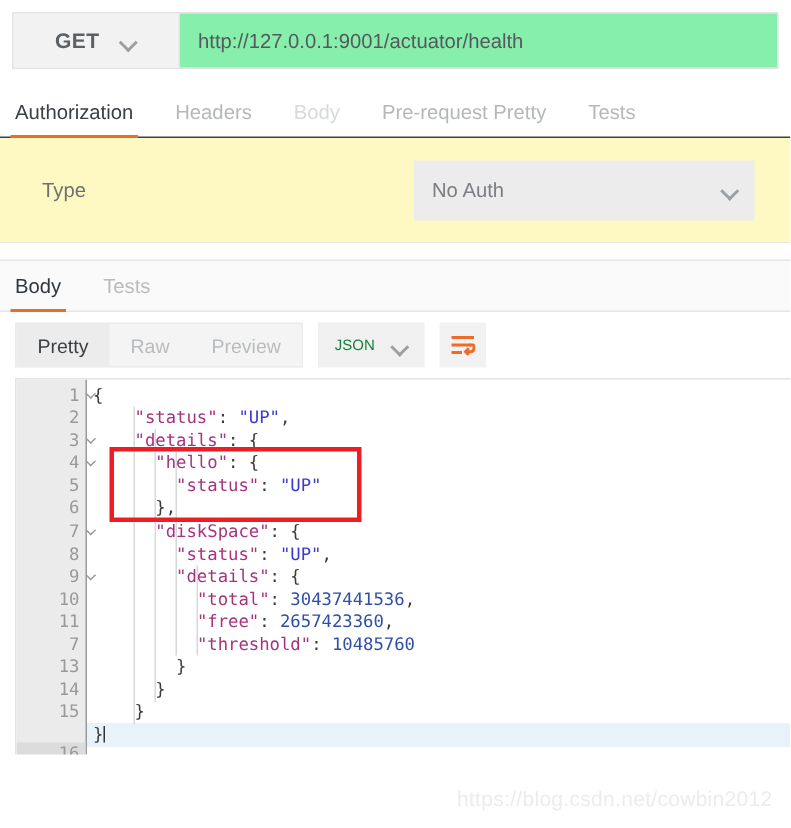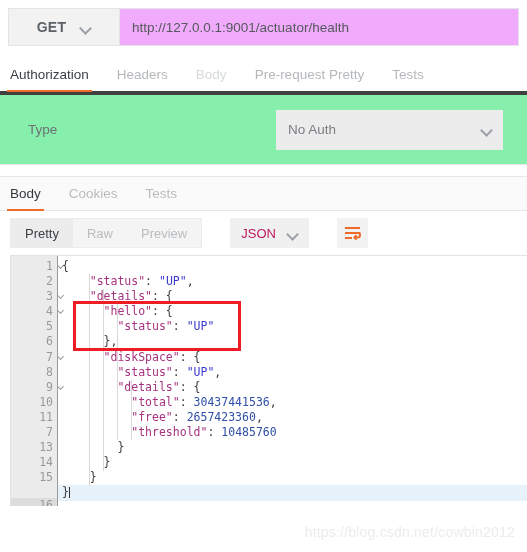--- a/index.html
+++ b/index.html
@@ -56,37 +56,37 @@
     width: 7px; height: 7px;
     border-right: 2px solid #9aa0a6;
     border-bottom: 2px solid #9aa0a6;
     transform: rotate(45deg);
   }
   .url-box {
     flex: 1;
     display: flex;
     align-items: center;
     padding-left: 12px;
-    background: #f0abfc;
+    background: #86efac;
     overflow: hidden;
   }
   .url-text {
     font-size: 13.5px;
     color: #55595d;
     white-space: nowrap;
   }
 
   
   .req-tabs {
     display: flex;
     align-items: flex-end;
     height: 33px;
     margin-top: 12px;
     padding-left: 10px;
-    border-bottom: 4px solid #404040;
+    border-bottom: 1px solid #404040;
     background: #ffffff;
   }
   .rtab {
     position: relative;
     padding: 0 14px 9px 0;
     margin-right: 14px;
     font-size: 13.5px;
     color: #b5b8bb;
     cursor: pointer;
     white-space: nowrap;
@@ -97,21 +97,21 @@
     position: absolute;
     left: -3px; right: 11px; bottom: -1px;
     height: 2px;
     background: #ef6c28;
   }
   .rtab.faint { color: #d7dadc; }
 
   
   .auth-pane {
     height: 69px;
-    background: #86efac;
+    background: #fef9c3;
     display: flex;
     align-items: center;
     position: relative;
   }
   .auth-label {
     position: absolute;
     left: 28px;
     font-size: 13.5px;
     color: #6d7174;
   }
@@ -169,21 +169,21 @@
   }
   .hdr-count { color: #4d96d6; }
 
   
   .body-toolbar {
     display: flex;
     align-items: center;
     height: 44px;
     padding-left: 10px;
     background: #ffffff;
-    gap: 28px;
+    gap: 10px;
   }
   .seg {
     display: flex;
     align-items: stretch;
     height: 30px;
     background: #f4f4f4;
     border: 1px solid #ececec;
     box-sizing: border-box;
   }
   .seg-item {
@@ -201,22 +201,22 @@
   .fmt-select {
     display: flex;
     align-items: center;
     gap: 11px;
     height: 30px;
     padding: 0 11px;
     background: #f0f0f0;
     cursor: pointer;
   }
   .fmt-select .fmt-val {
-    font-size: 13px;
-    color: #be185d;
+    font-size: 10px;
+    color: #15803d;
   }
   .wrap-btn {
     width: 31px;
     height: 30px;
     background: #f2f2f2;
     display: flex;
     align-items: center;
     justify-content: center;
     cursor: pointer;
   }
@@ -348,21 +348,20 @@
   <div class="auth-select">
     <span class="sel-val">No Auth</span>
     <span class="chev"></span>
   </div>
 </div>
 
 <div class="band"></div>
 
 <div class="resp-tabs" id="response-tabs">
     <div class="rsptab active"><span>Body</span></div>
-    <div class="rsptab"><span>Cookies</span></div>
     <div class="rsptab"><span>Tests</span></div>
   </div>
 
 <div class="body-toolbar">
   <div class="seg" id="view-modes">
       <div class="seg-item active">
         <span>Pretty</span>
       </div>
       <div class="seg-item">
         <span>Raw</span>

